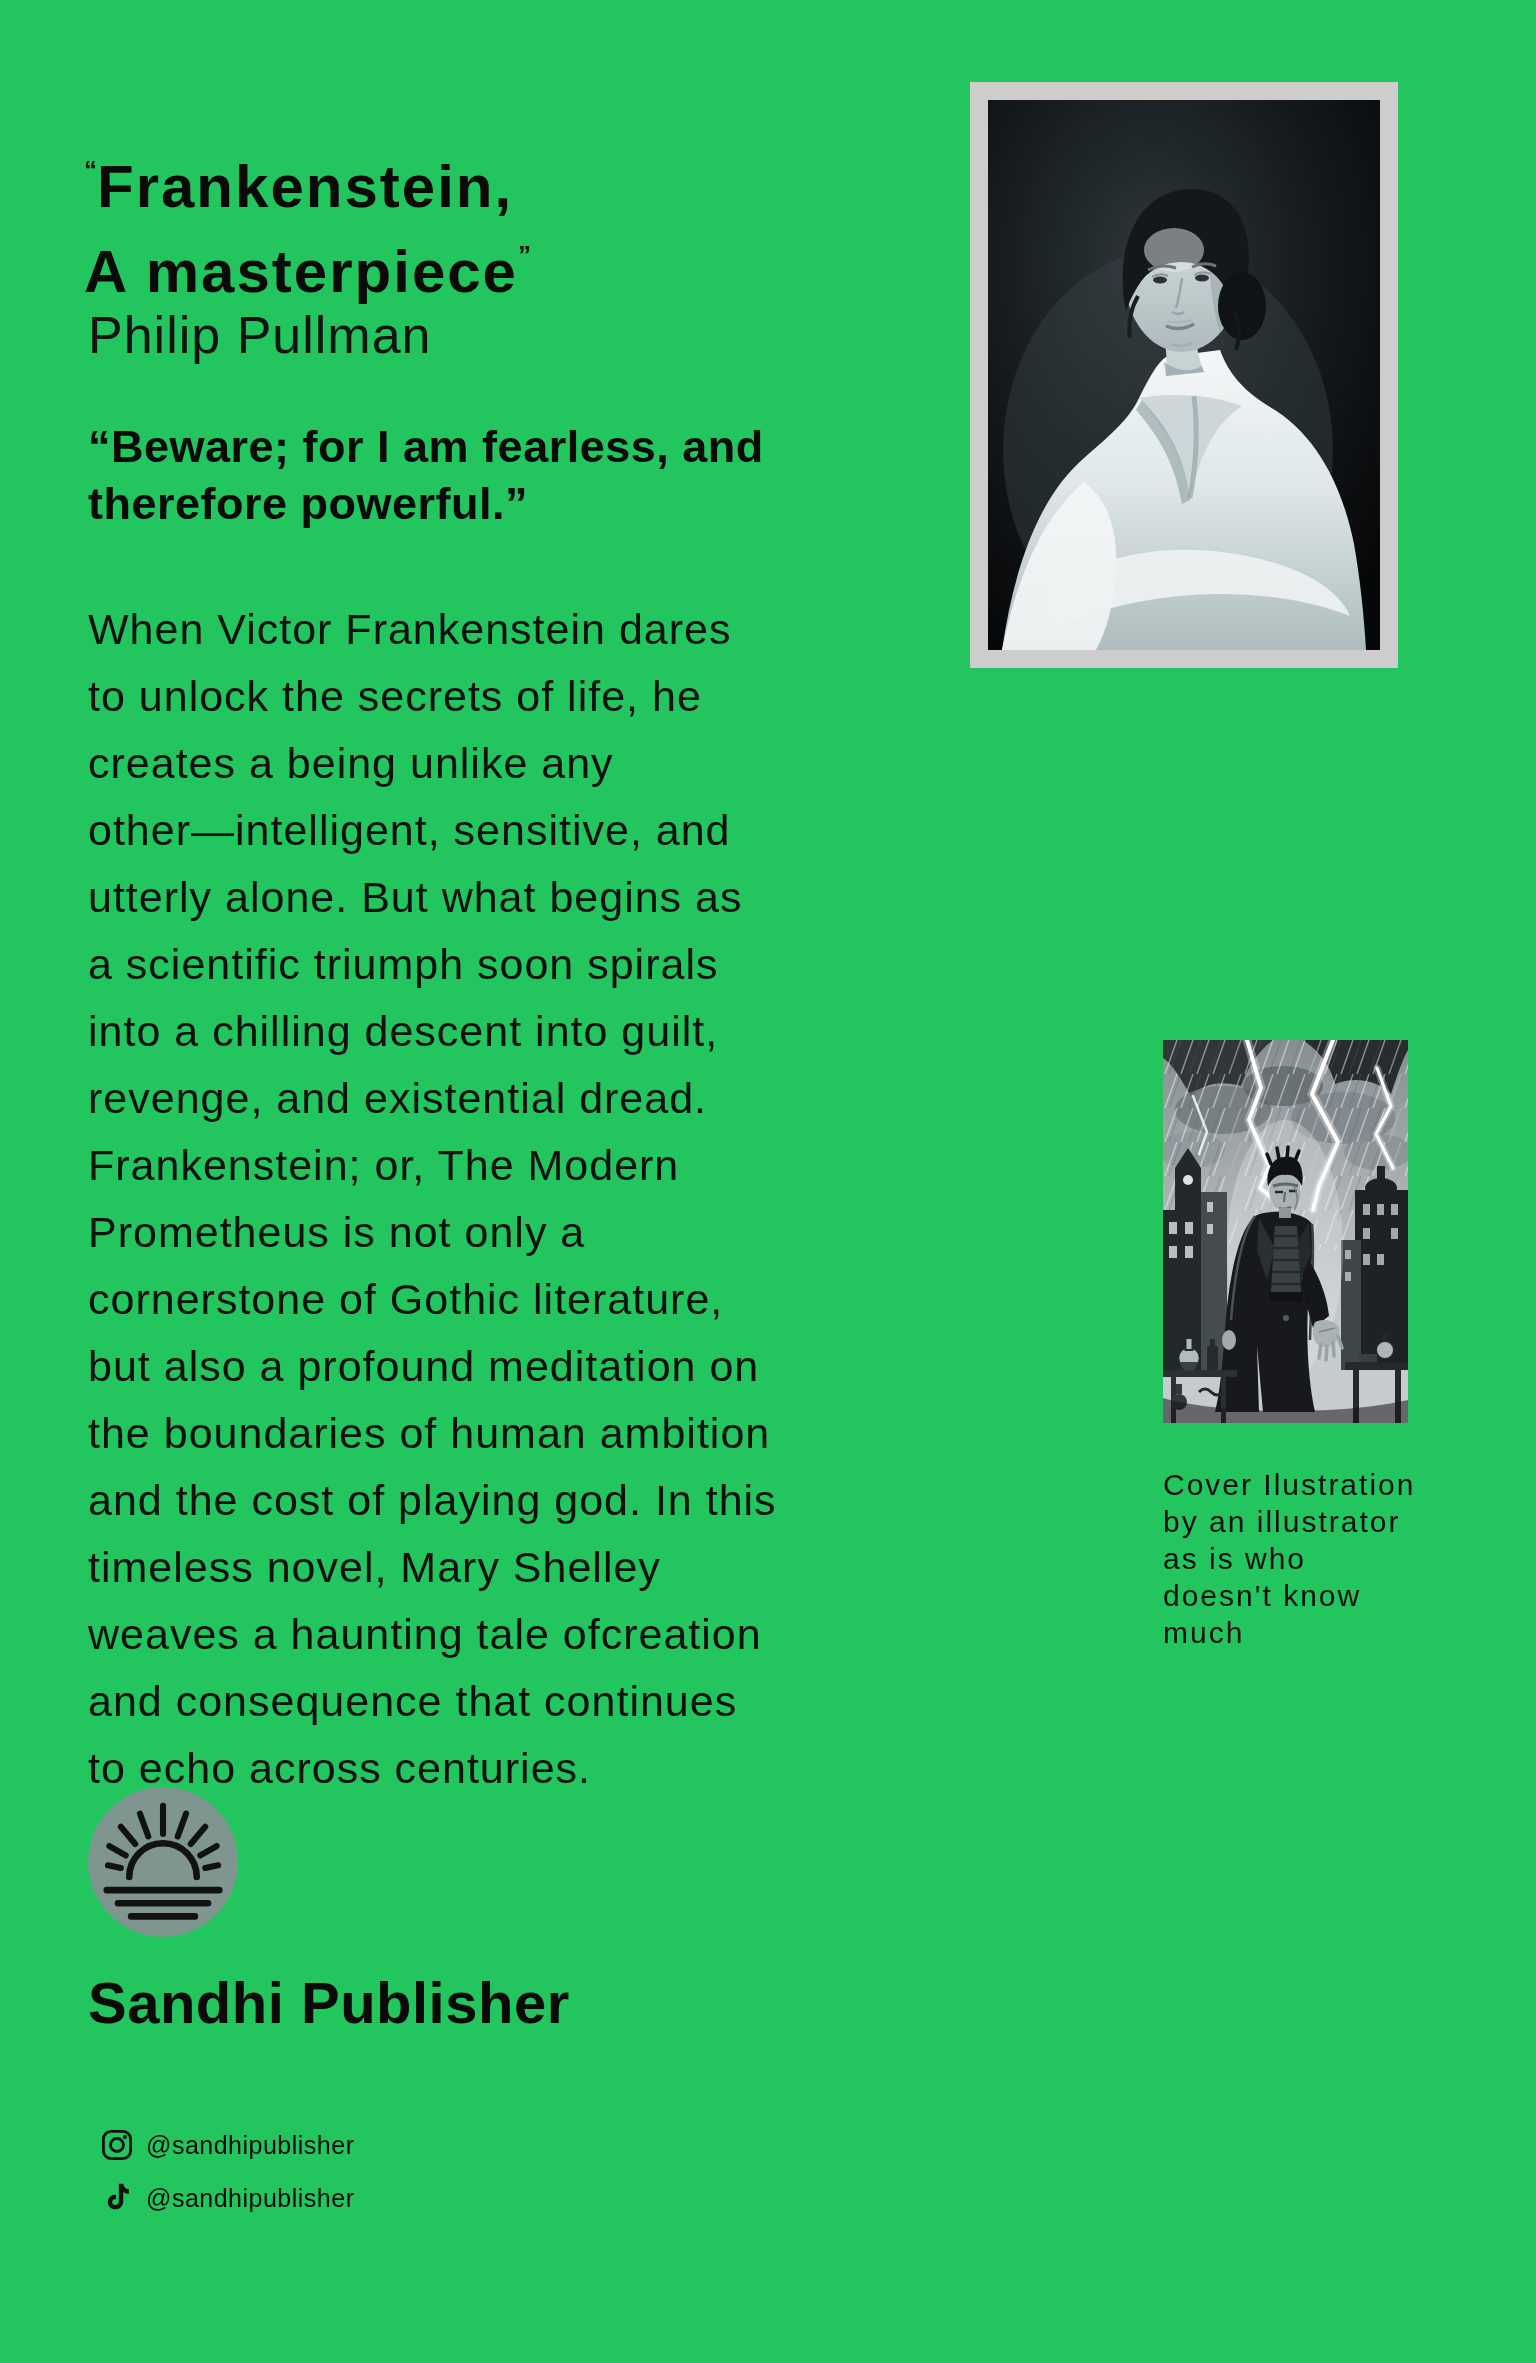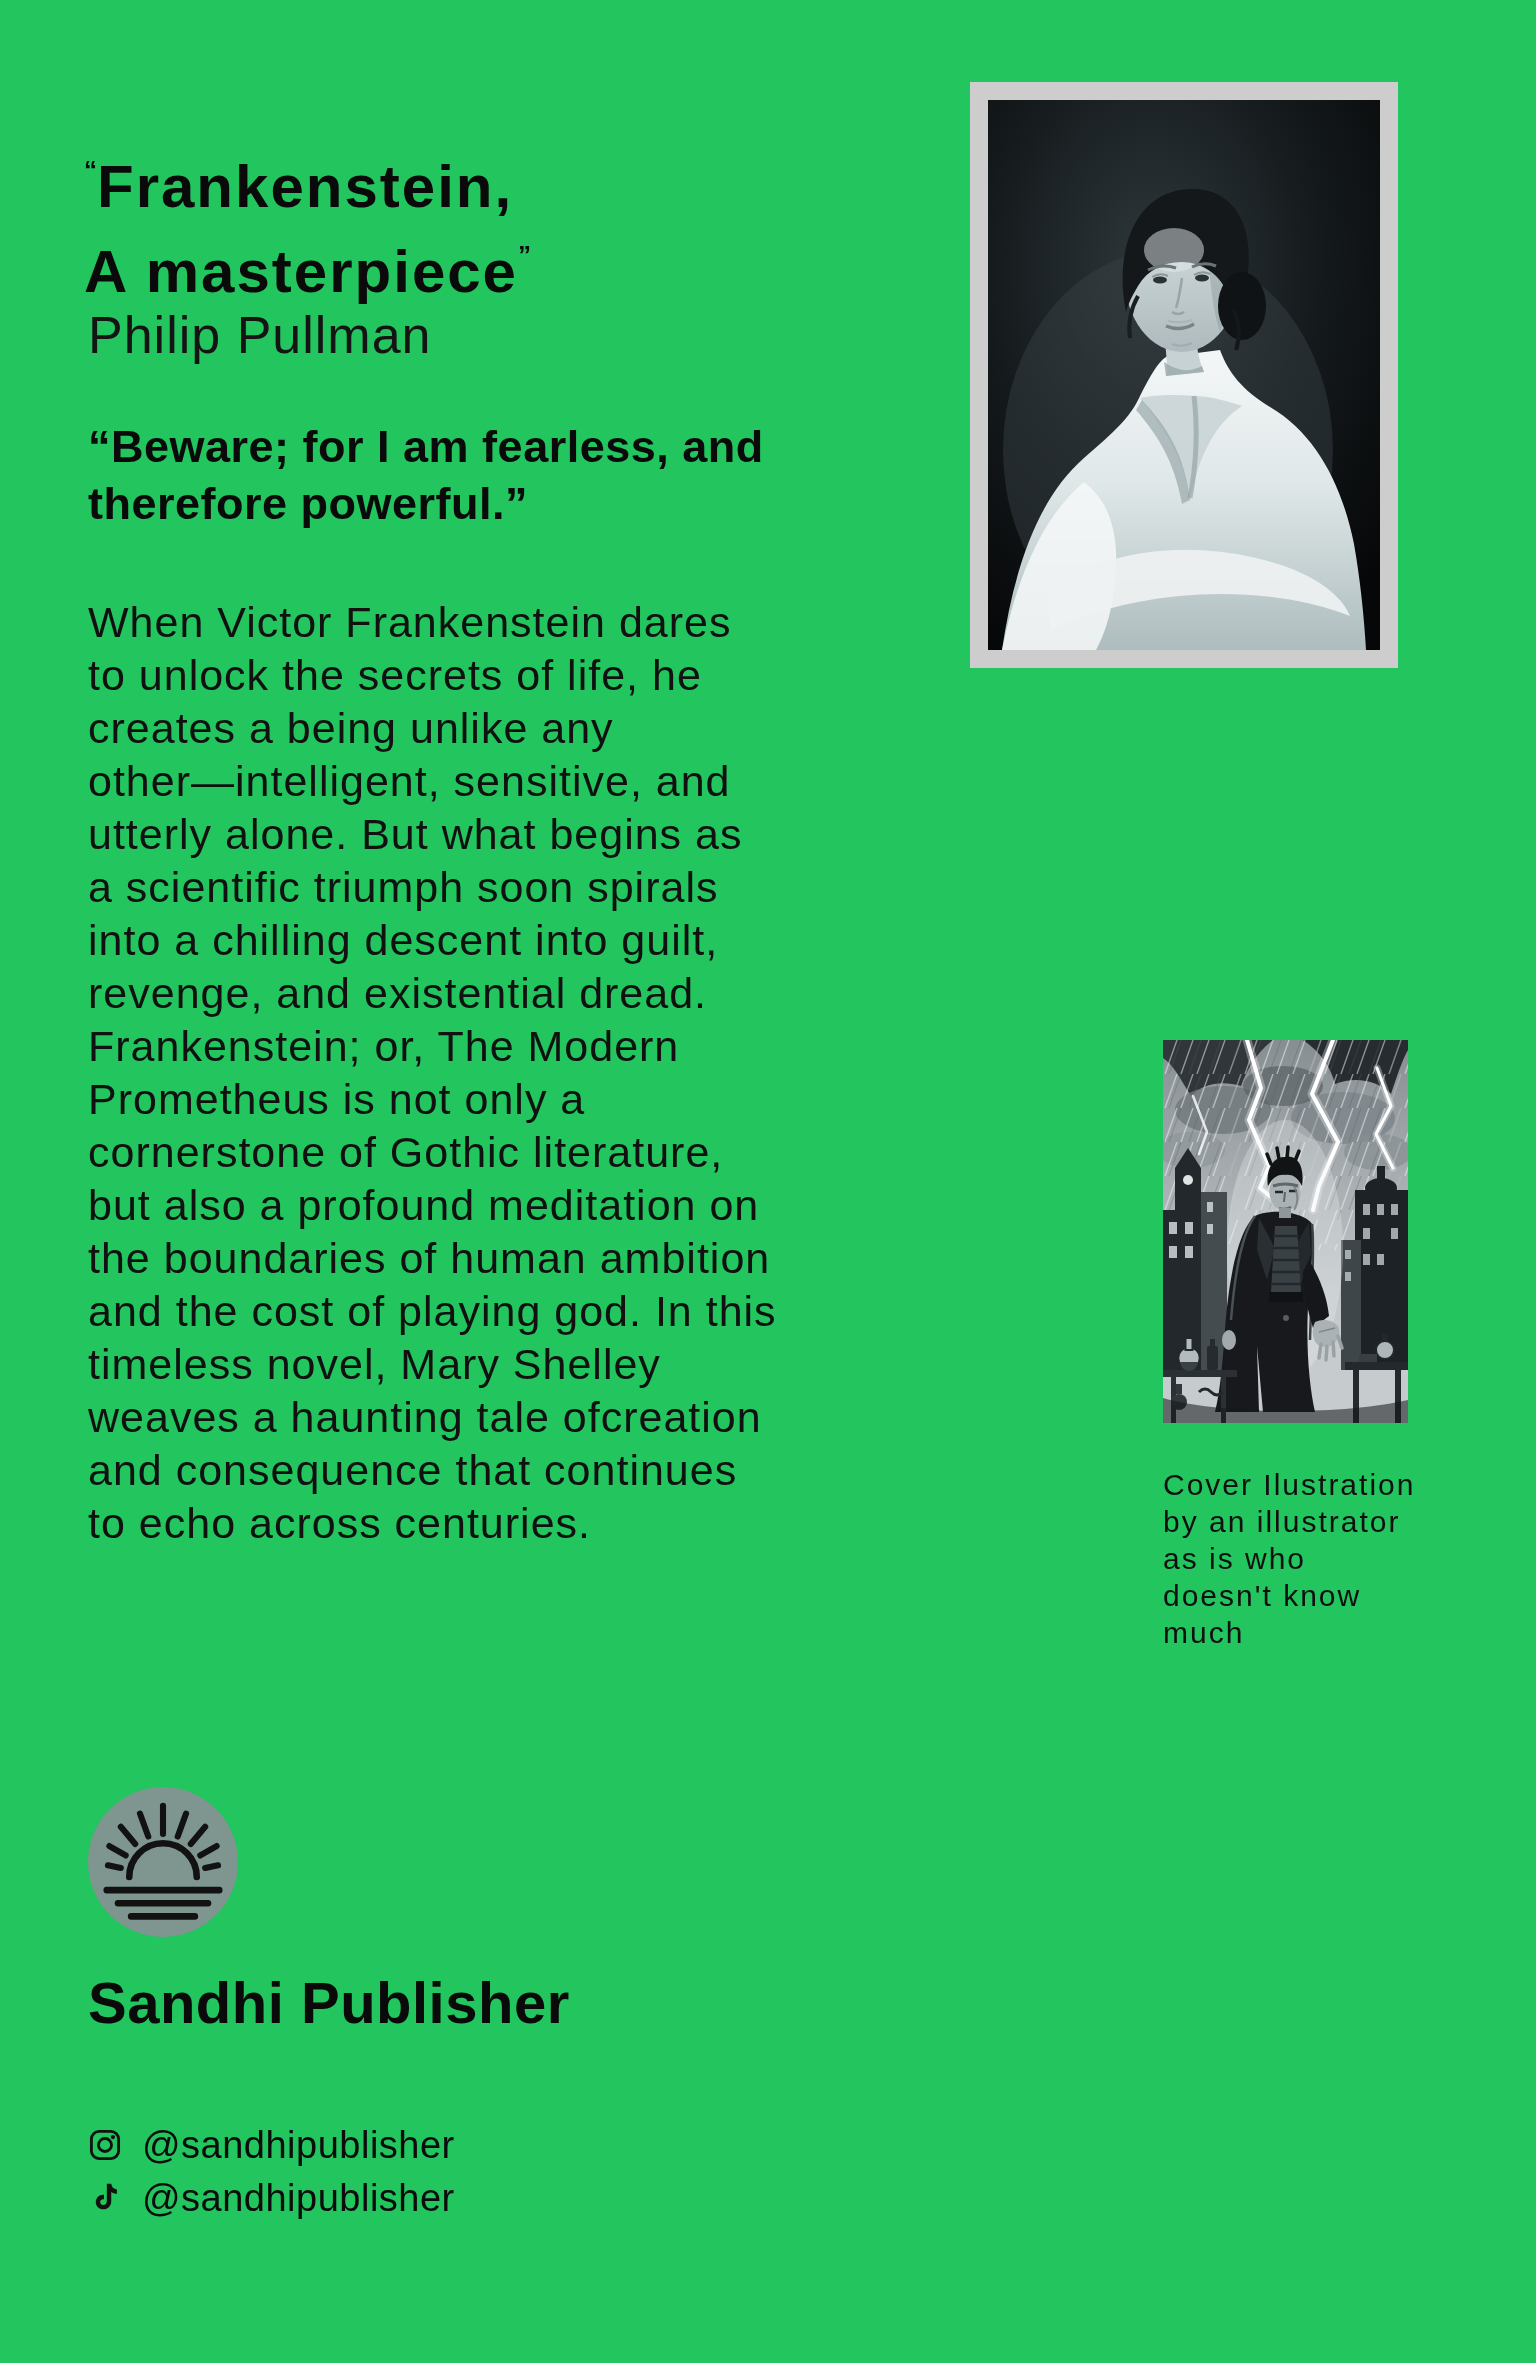--- a/index.html
+++ b/index.html
@@ -31,21 +31,21 @@
   
   .pull-quote{
     position:absolute;left:88px;top:418px;width:820px;
     font-size:45px;line-height:57px;font-weight:700;
     letter-spacing:0.5px;color:#0a0a0a;
   }
 
   
   .synopsis{
     position:absolute;left:88px;top:596px;width:880px;
-    font-size:43px;line-height:53px;font-weight:400;
+    font-size:43px;line-height:67px;font-weight:400;
     letter-spacing:1px;color:#111111;
   }
 
   
   .portrait-frame{
     position:absolute;left:970px;top:82px;margin:0;
     width:428px;height:586px;background:#cdcdcd;
     box-sizing:border-box;padding:18px;
   }
   .portrait-frame .portrait{width:100%;height:100%;}
@@ -73,23 +73,23 @@
   .publisher-name{
     position:absolute;left:88px;top:1969px;
     font-size:58px;font-weight:700;letter-spacing:0.5px;color:#0a0a0a;
   }
   .publisher-address{
     position:absolute;left:88px;top:2014px;
     font-size:29px;line-height:34px;font-weight:400;
     letter-spacing:0.5px;color:#101010;
   }
   .social-row{
-    position:absolute;left:88px;height:40px;
-    display:flex;align-items:center;gap:20px;
-    font-size:38px;font-weight:400;letter-spacing:0.5px;color:#0c0c0c;
+    position:absolute;left:100px;height:40px;
+    display:flex;align-items:center;gap:12px;
+    font-size:25px;font-weight:400;letter-spacing:0.5px;color:#0c0c0c;
   }
   .social-row .sicon{width:34px;height:34px;display:inline-block;}
   .social-row .sicon svg{display:block;width:100%;height:100%;}
   .row-instagram{top:2125px;}
   .row-tiktok{top:2178px;}
 </style>
 </head>
 <body>
 
 <div class="page">

